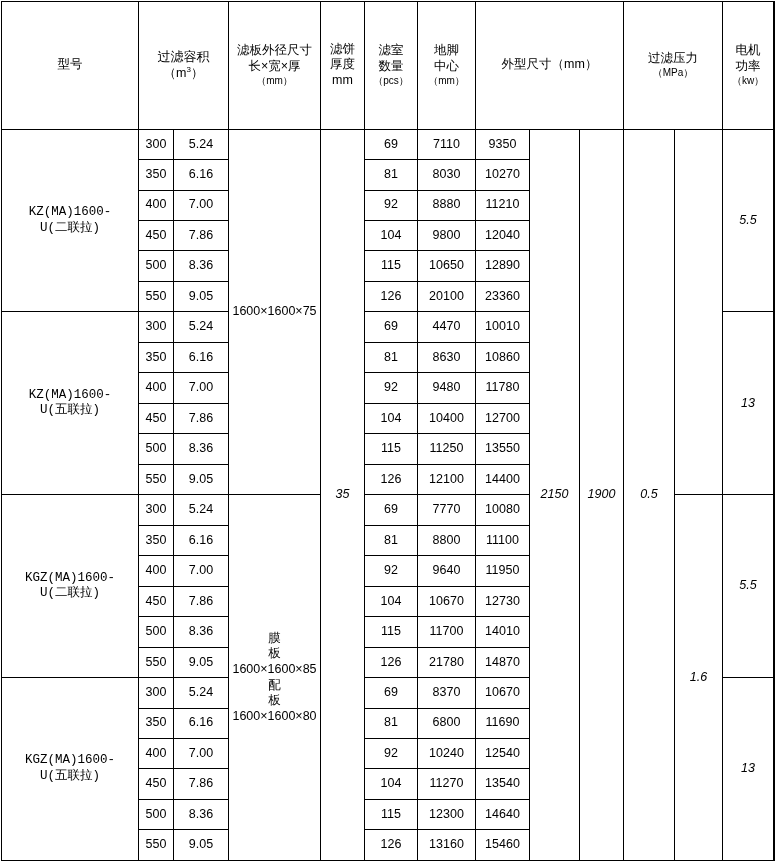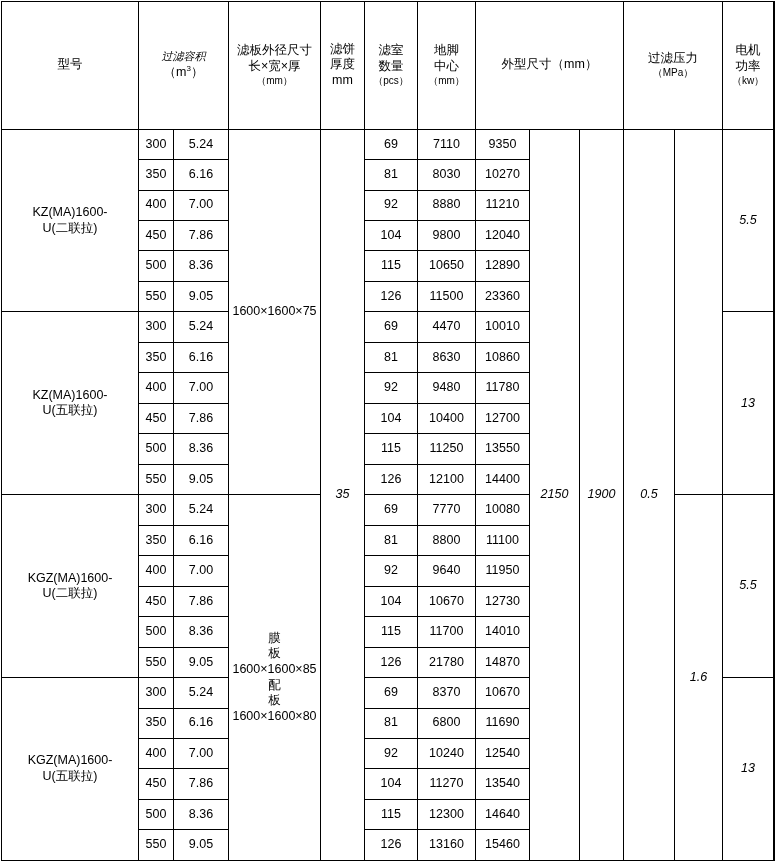--- a/index.html
+++ b/index.html
@@ -32,27 +32,28 @@
     line-height: 1.25;
   }
   
   .hdr {
     font-size: 13px;
     padding: 4px 2px;
   }
   .hdr .l1 { display: block; }
   .hdr .l2 { display: block; }
   .hdr .sm { font-size: 10px; }
-  .hdr .big { font-size: 11px; font-style: italic; }
+  .hdr .big { font-size: 13px; }
   .model-hdr { font-size: 14px; }
 
   
   .model {
     font-size: 14px;
     line-height: 1.9;
+    font-family: Liberation Mono, monospace;
   }
   .model .m1 { display: block; }
   .model .m2 { display: block; }
 
   .plate {
     font-size: 12px;
     line-height: 1.7;
   }
   .plate .pl { display: block; }
   .num { font-size: 12.5px; }
@@ -171,21 +172,21 @@
     <td class="num">8.36</td>
     <td class="num">115</td>
     <td class="num">10650</td>
     <td class="num">12890</td>
     <td class="num">28030</td>
   </tr>
   <tr>
     <td class="num">550</td>
     <td class="num">9.05</td>
     <td class="num">126</td>
-    <td class="num">11500</td>
+    <td class="num">20100</td>
     <td class="num">23360</td>
     <td class="num">30350</td>
   </tr>
 
   <tr>
     <td class="model" rowspan="6">
       <span class="m1">KZ(MA)1600-</span>
       <span class="m2">U(五联拉)</span>
     </td>
     <td class="num">300</td>

